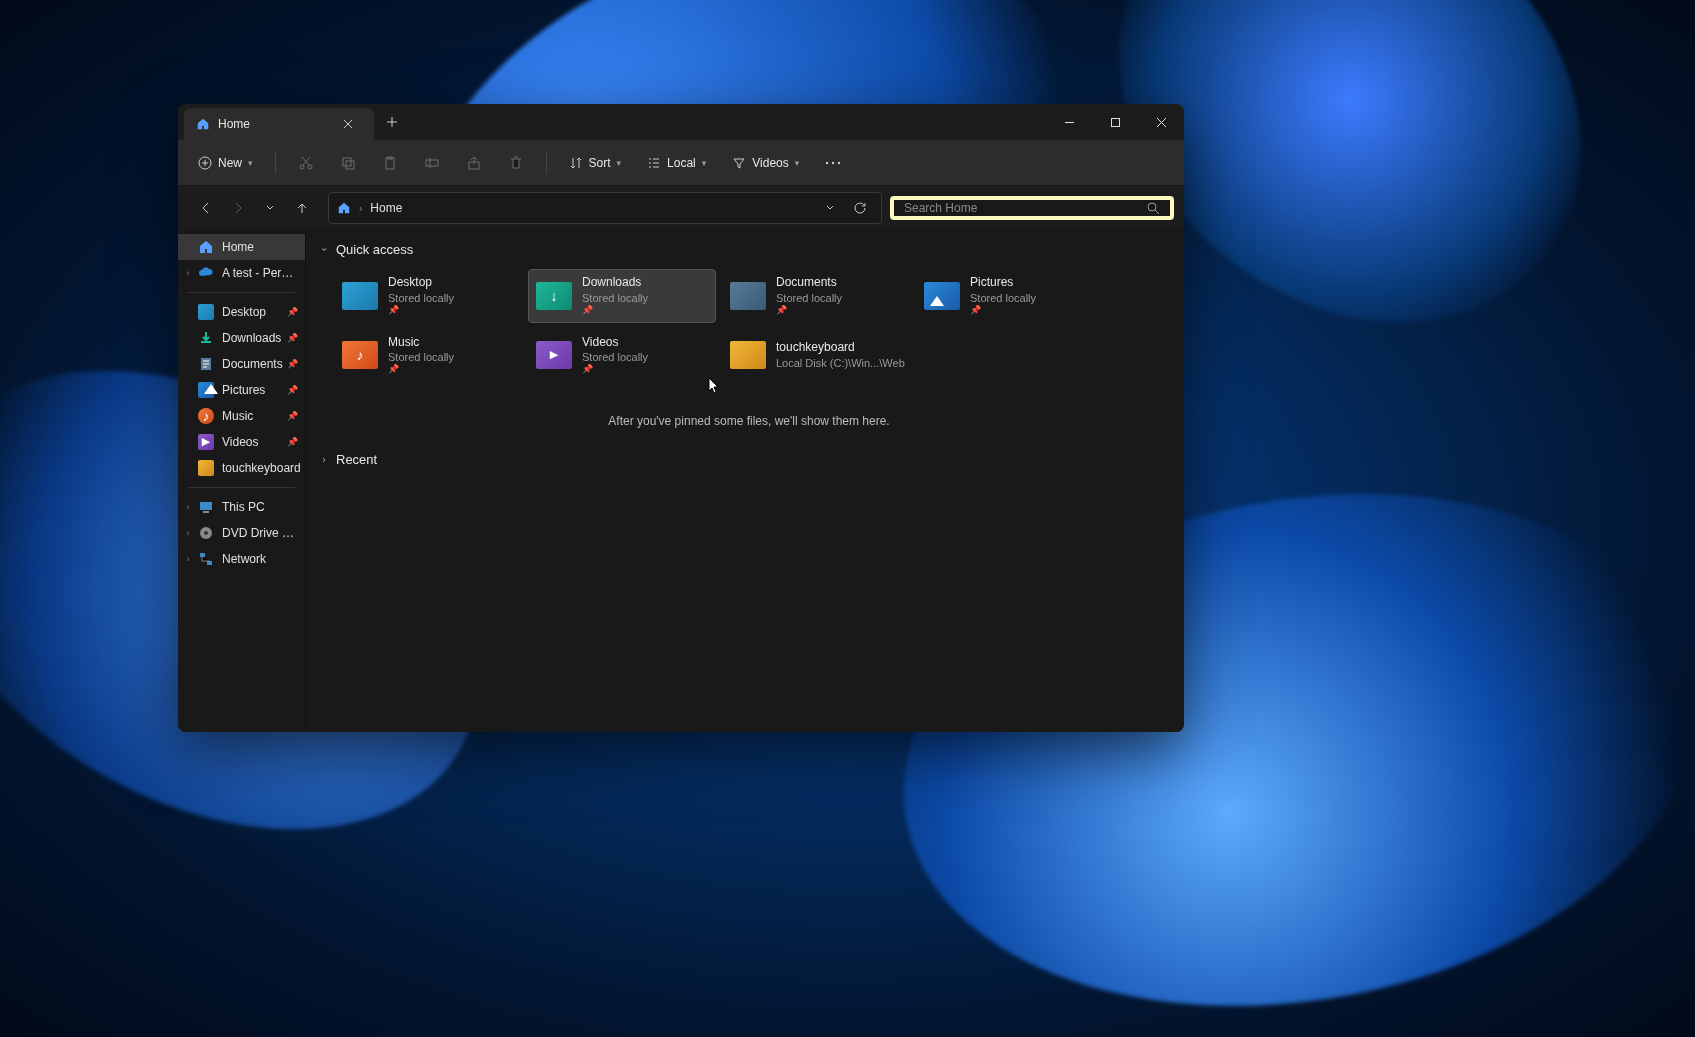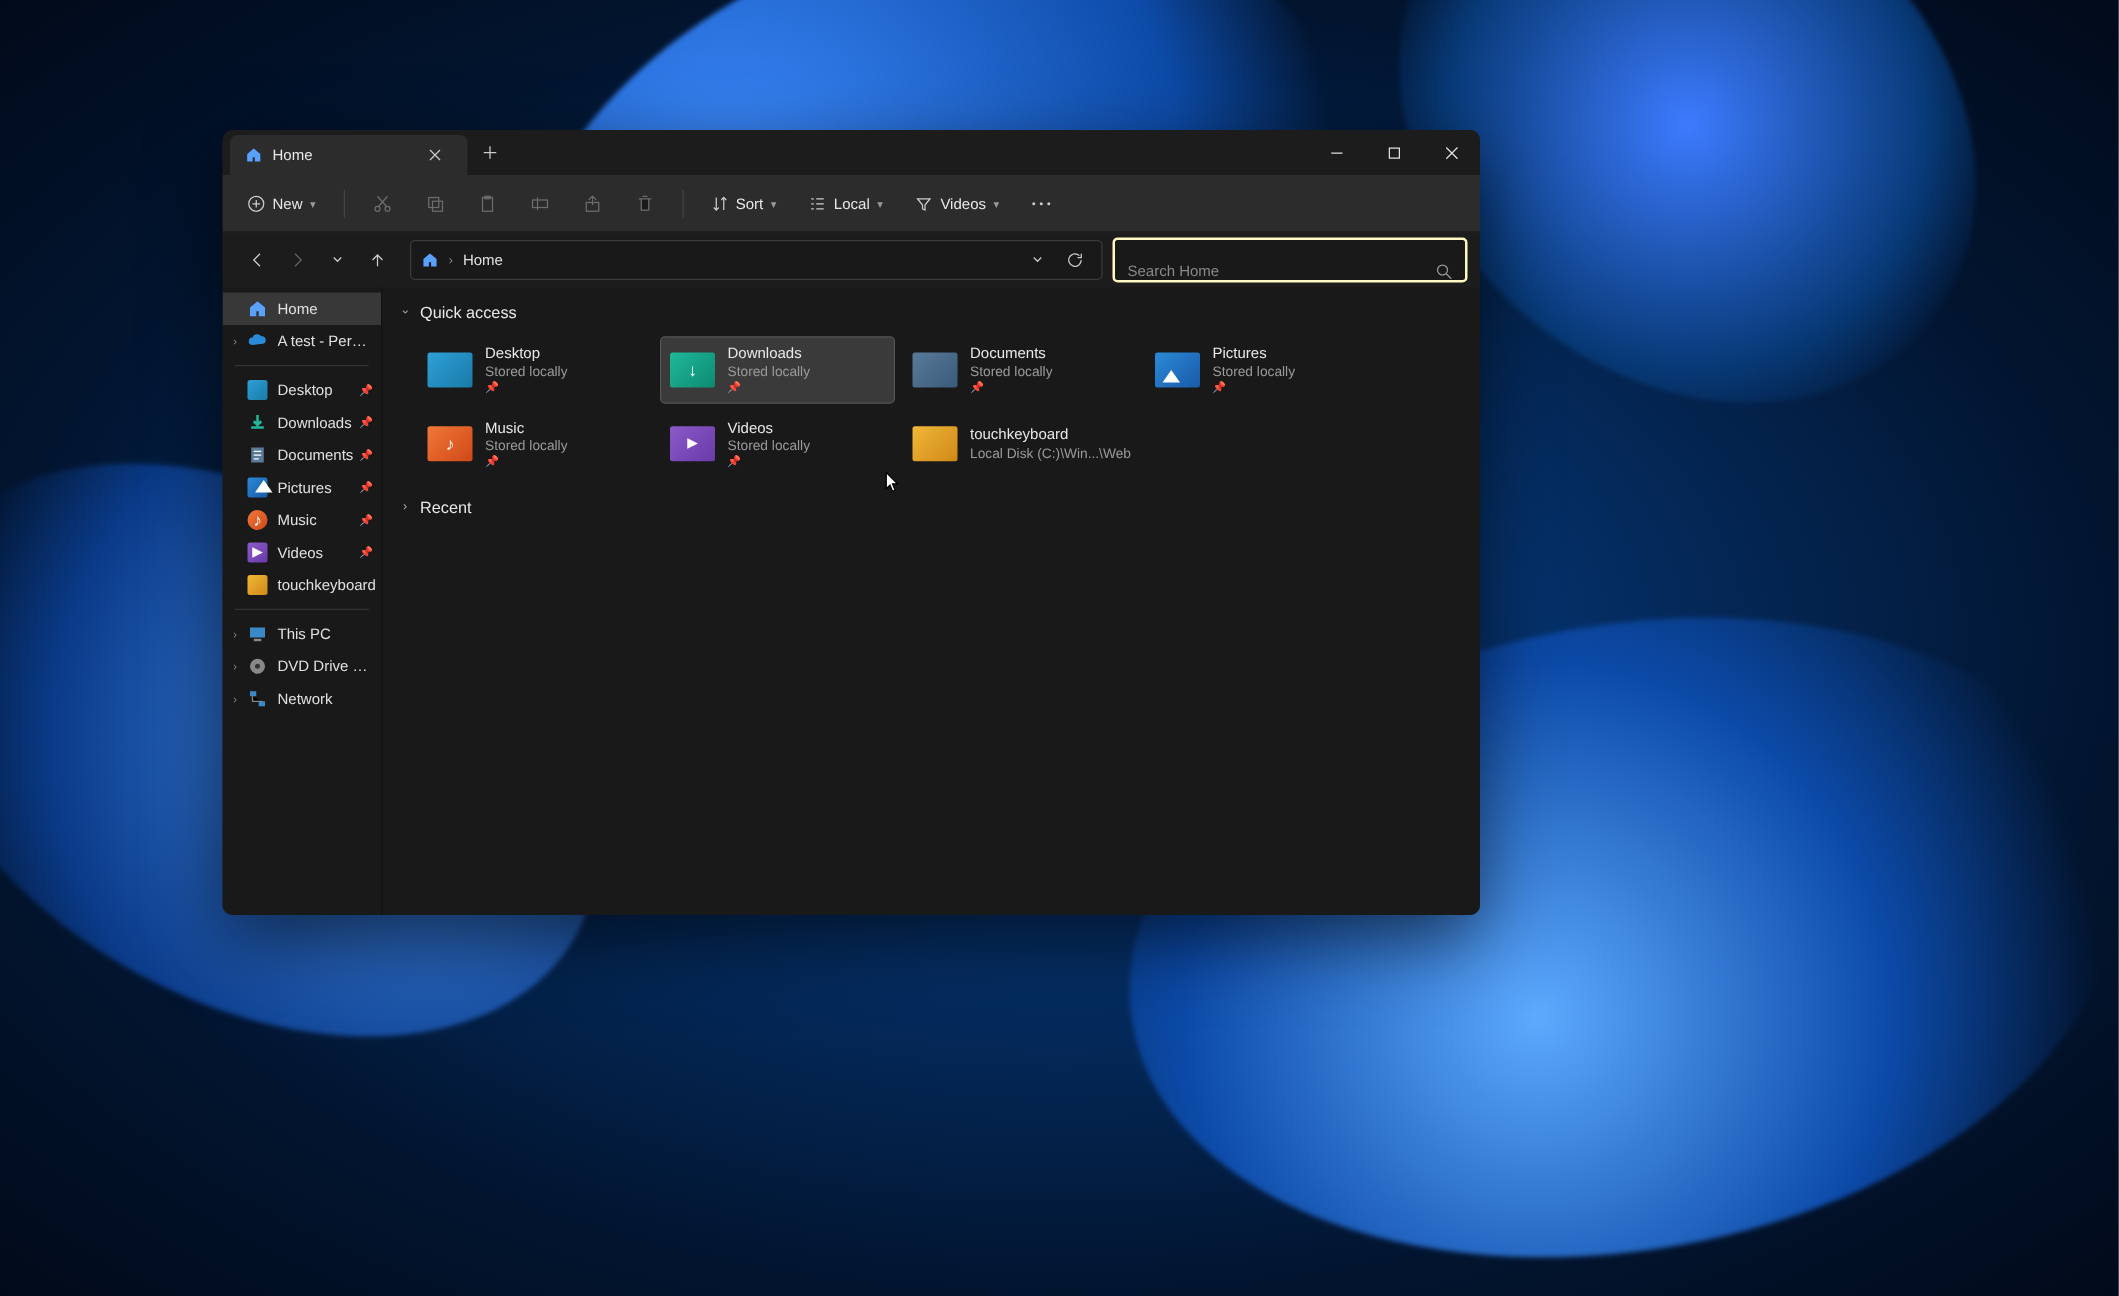--- a/index.html
+++ b/index.html
@@ -61,22 +61,22 @@
   .nav-a { width:28px; height:28px; display:flex; align-items:center; justify-content:center; color:#ccc; border-radius:4px; cursor:pointer; }
   .addressbar {
     flex:1; height:32px; background:#191919; border:1px solid #3a3a3a; border-radius:4px;
     display:flex; align-items:center; padding:0 8px; gap:8px;
   }
   .addr-seg { display:flex; align-items:center; gap:6px; color:#e0e0e0; }
   .addr-chev { color:#888; font-size:10px; }
   .addr-right { margin-left:auto; display:flex; gap:4px; }
   .addr-ico { width:26px; height:26px; display:flex; align-items:center; justify-content:center; color:#ccc; cursor:pointer; }
   .searchbox {
-    width:284px; height:36px; background:#191919; border:2px solid #fef9c3; border-radius:4px;
-    display:flex; align-items:flex-end; padding:0 10px;
+    width:284px; height:24px; background:#191919; border:4px solid #fef9c3; border-radius:4px;
+    display:flex; align-items:center; padding:0 10px;
   }
   .searchbox input {
     flex:1; background:transparent; border:none; outline:none; color:#e8e8e8; font-size:12px;
   }
   .searchbox input::placeholder { color:#888; }
 
   
   .body { flex:1; display:flex; min-height:0; }
   .sidebar {
     width:128px; background:#191919; border-right:1px solid #0f0f0f;
@@ -451,20 +451,21 @@
           </div>
           <div class="qa-item">
             <div class="qa-icon fic fic-folder"></div>
             <div class="qa-text">
               <span class="qa-name">touchkeyboard</span>
               <span class="qa-sub">Local Disk (C:)\Win...\Web</span>
             </div>
           </div>
         </div>
 
+      <div class="empty-msg">After you've pinned some files, we'll show them here.</div>
 
       <div class="section-hdr collapsed">
         <span class="chev">›</span>
         <span>Recent</span>
       </div>
     </div>
   </div>
 
 
   <svg class="cursor" viewBox="0 0 12 18">

